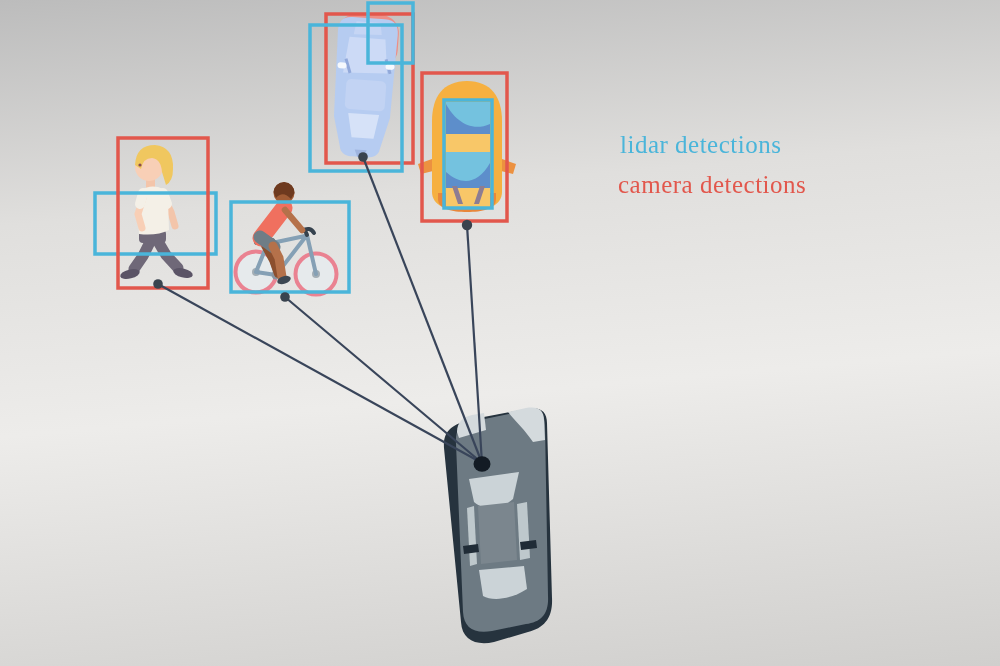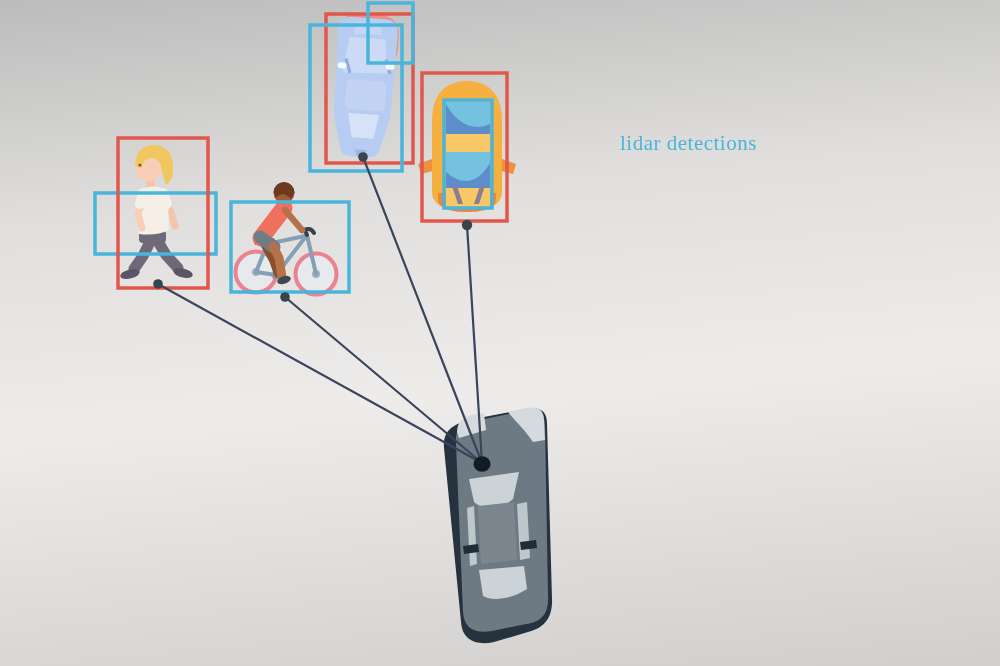--- a/index.html
+++ b/index.html
@@ -12,21 +12,21 @@
       #e0dfdd 30%,
       var(--background-mid,#edecea) 58%,
       var(--background-bottom,#d0cfcd) 100%);
     font-family:"Liberation Serif", serif;
   }
   .scene-svg{position:absolute;left:0;top:0;}
   .bbox-camera{fill:none;stroke:var(--camera,#e25a4d);stroke-width:3.5px;}
   .bbox-lidar{fill:none;stroke:var(--lidar,#4ab5da);stroke-width:3.5px;}
   .det-line{stroke:var(--line,#39455a);stroke-width:2.2px;fill:none;}
   .det-dot{fill:#39434e;}
-  .legend{position:absolute;font-size:21px;letter-spacing:0.5px;}
+  .legend{position:absolute;font-size:25px;letter-spacing:0.5px;}
   .legend-lidar{left:620px;top:131px;color:var(--lidar,#4ab5da);}
   .legend-camera{left:618px;top:171px;color:var(--camera,#e25a4d);}
 </style>
 </head>
 <body>
 
 <div class="stage">
 
   <svg class="scene-svg" width="1000" height="666" viewBox="0 0 1000 666">
 
@@ -133,14 +133,15 @@
       <line x1="467" y1="225" x2="482" y2="463" class="det-line"></line>
     </g>
     <circle cx="158" cy="284" r="4.8" class="det-dot"></circle>
     <circle cx="285" cy="297" r="4.8" class="det-dot"></circle>
     <circle cx="363" cy="157" r="4.8" class="det-dot"></circle>
     <circle cx="467" cy="225" r="5.2" class="det-dot"></circle>
     <ellipse cx="482" cy="464" rx="8.5" ry="7.8" fill="#131b24"></ellipse>
   </svg>
 
   <div class="legend legend-lidar">lidar detections</div>
+  <div class="legend legend-camera">camera detections</div>
 
 </div>
 
 </body></html>

